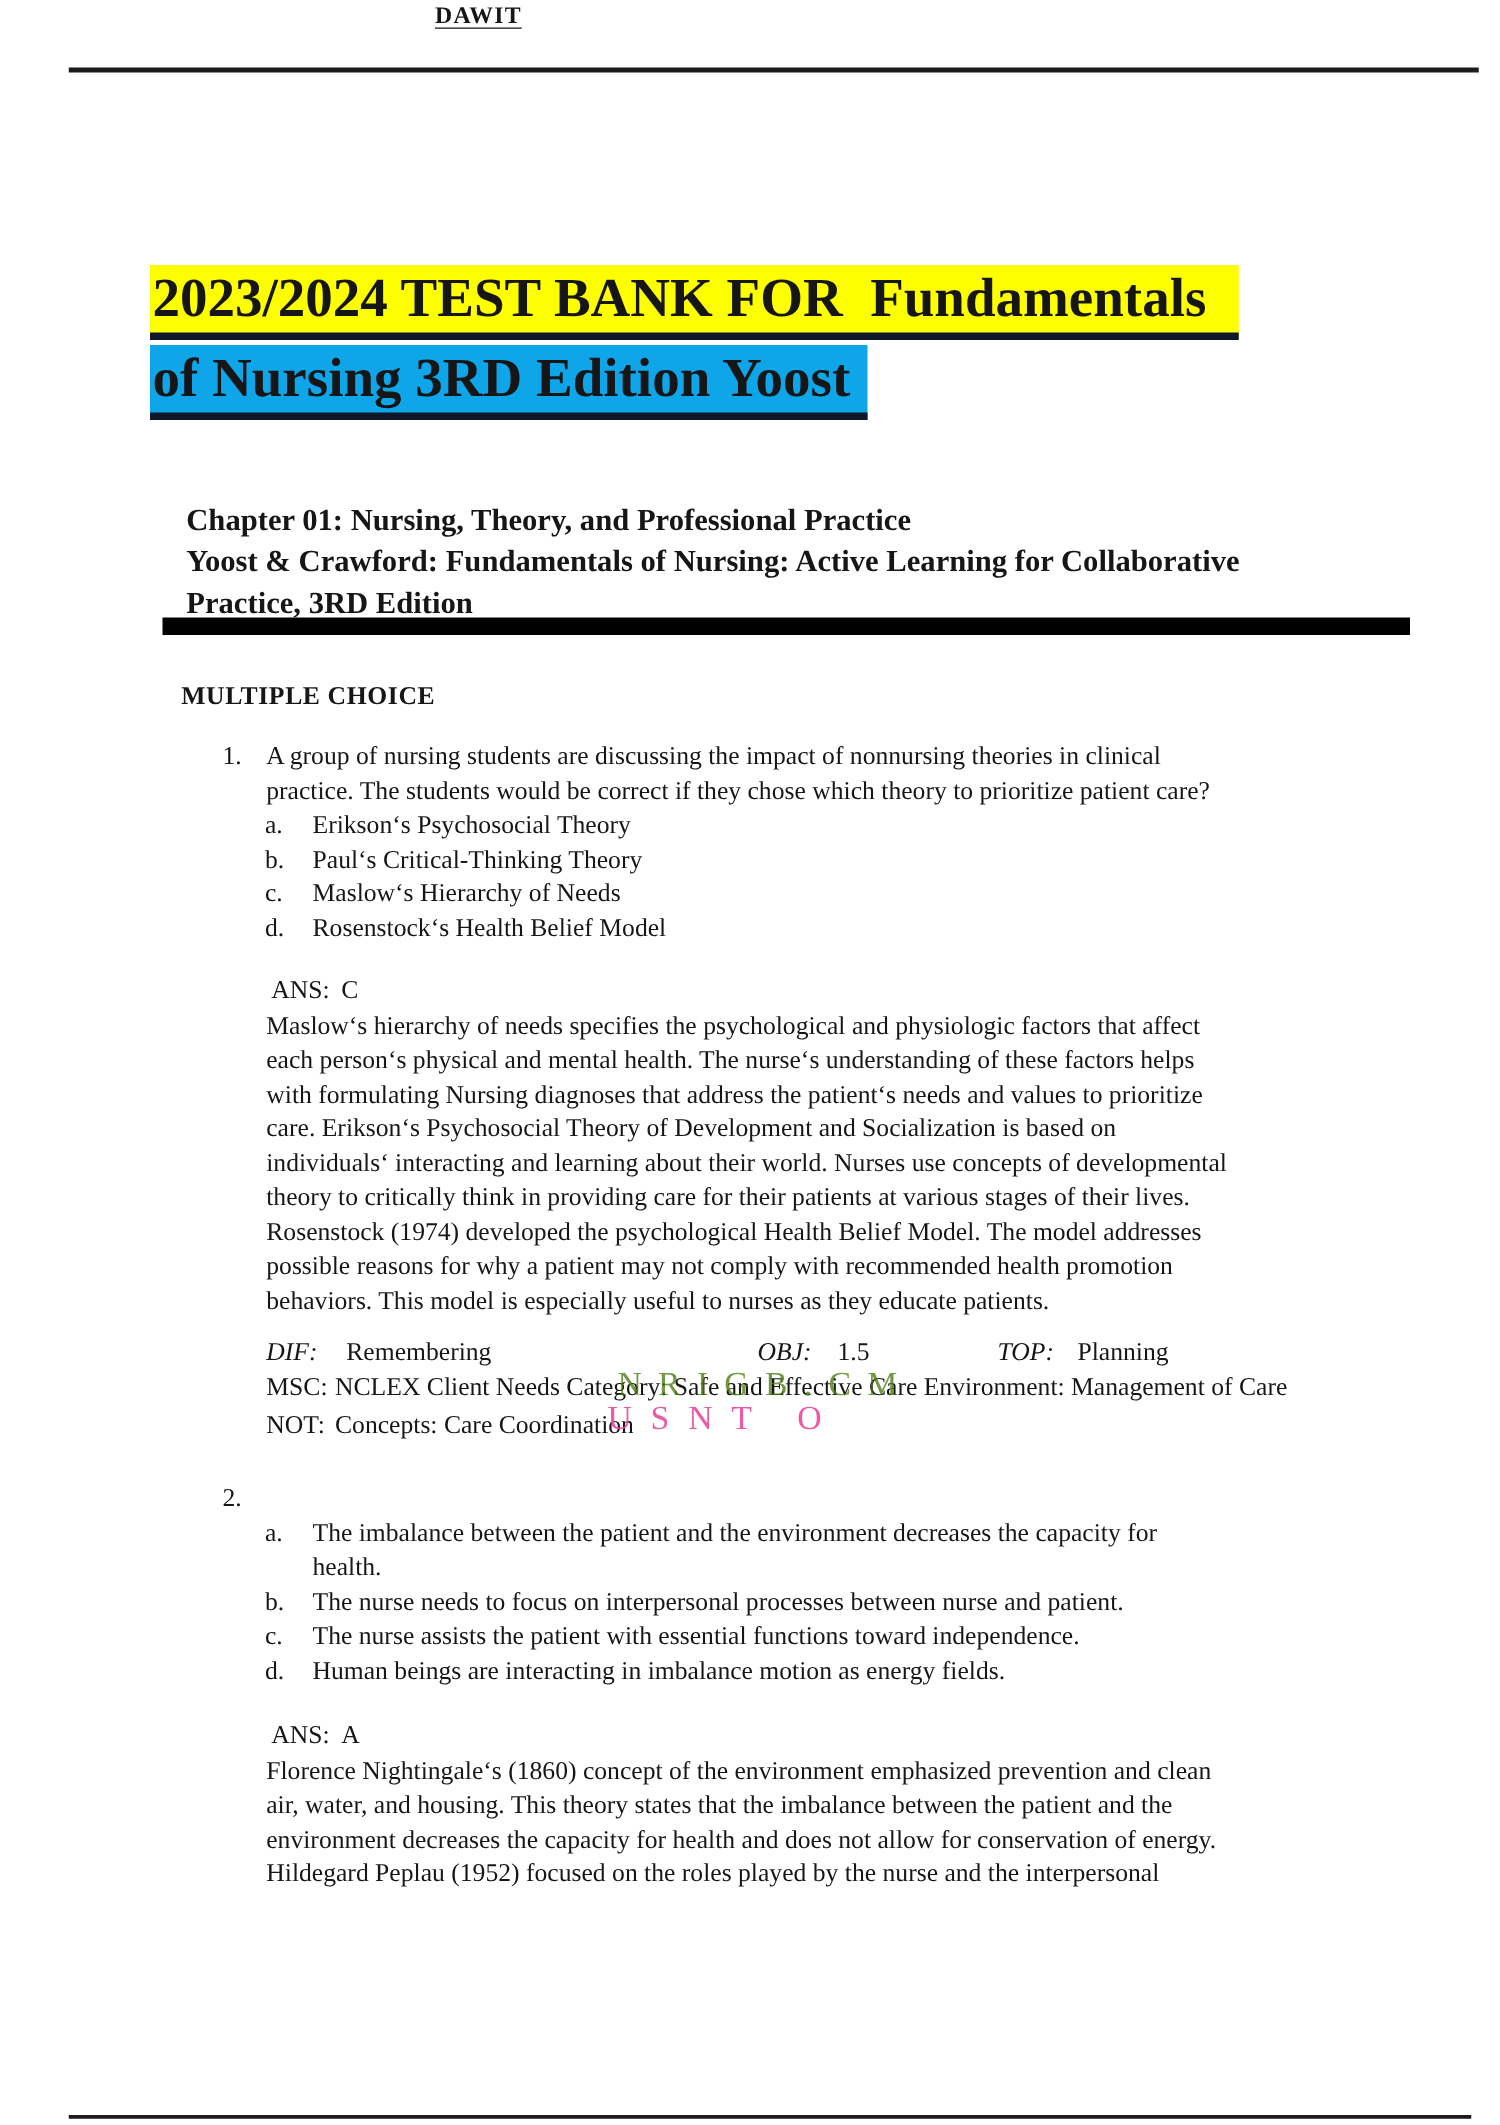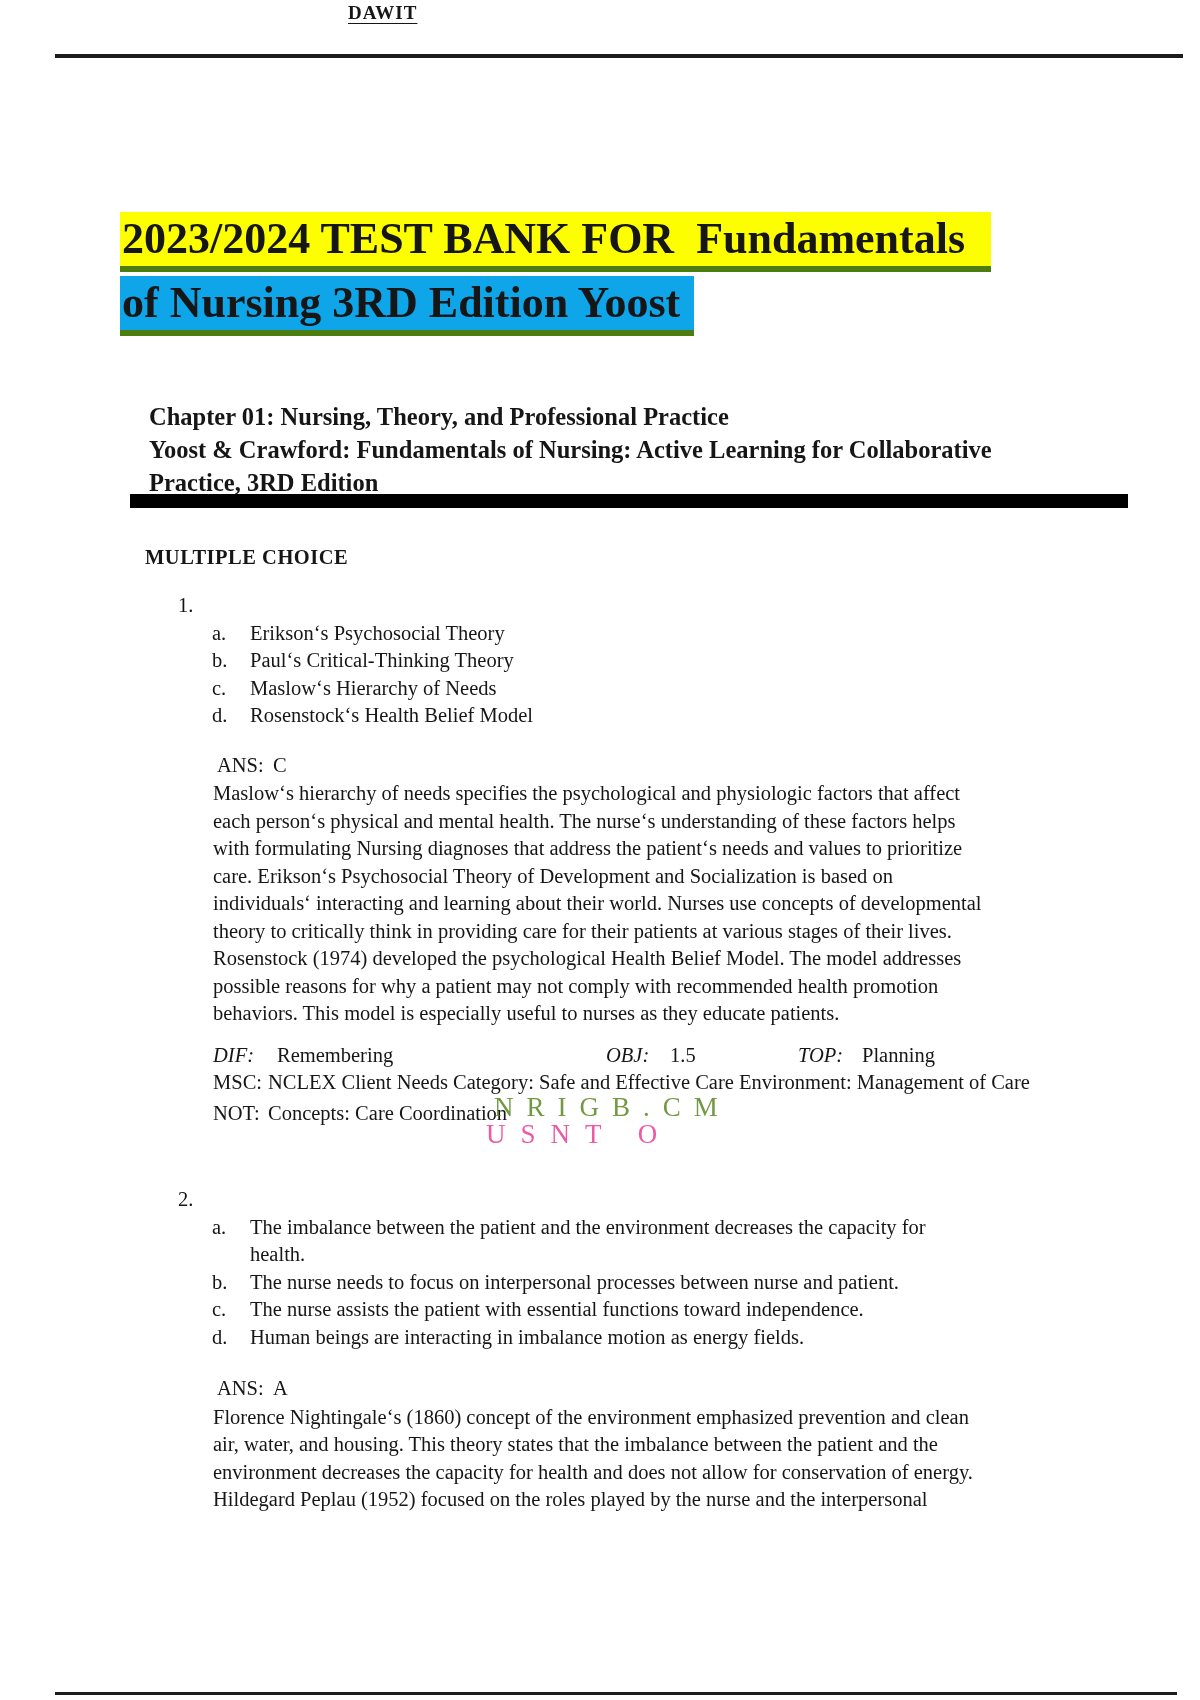--- a/index.html
+++ b/index.html
@@ -23,21 +23,21 @@
   .top-rule{position:absolute;left:55px;top:54px;width:1128px;height:4px;background:#1c1c1c;}
   .bottom-rule{position:absolute;left:55px;top:1692px;width:1122px;height:3px;background:#1c1c1c;}
 
   
   .title{position:absolute;left:120px;top:212px;}
   .hl{
     display:block;width:fit-content;
     font-size:44px;font-weight:bold;line-height:50px;
     background:#fdff00;
     padding:2px 14px 2px 2px;
-    border-bottom:6px solid #4d7c0f;
+    border-bottom:6px solid #0f172a;
     margin-bottom:4px;
     white-space:pre-wrap;
   }
   .hl1{padding-right:26px;}
 
   
   .chapter{
     position:absolute;left:149px;top:400px;width:1000px;
     font-size:24.5px;font-weight:bold;line-height:33px;
   }
@@ -87,20 +87,22 @@
   <div class="chapter pre">Chapter 01: Nursing, Theory, and Professional Practice
 Yoost &amp; Crawford: Fundamentals of Nursing: Active Learning for Collaborative
 Practice, 3RD Edition</div>
   <div class="bar"></div>
 
   <div class="mc">MULTIPLE CHOICE</div>
 
   <div class="q" style="top:592px;">
     <div class="qrow">
       <span class="qnum">1.</span>
+      <div class="stem pre">A group of nursing students are discussing the impact of nonnursing theories in clinical
+practice. The students would be correct if they chose which theory to prioritize patient care?</div>
     </div>
     <div class="opt">
       <span class="olet">a.</span>
       <div class="otext pre">Erikson‘s Psychosocial Theory</div>
     </div>
     <div class="opt">
       <span class="olet">b.</span>
       <div class="otext pre">Paul‘s Critical-Thinking Theory</div>
     </div>
     <div class="opt">

